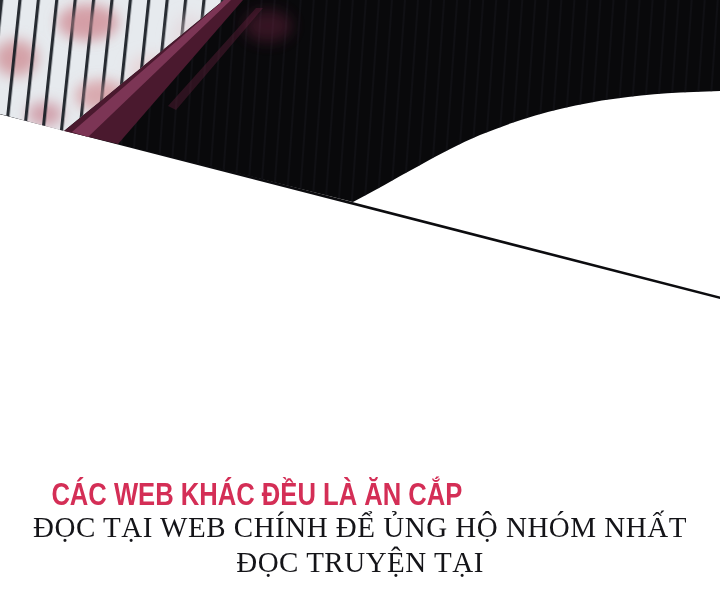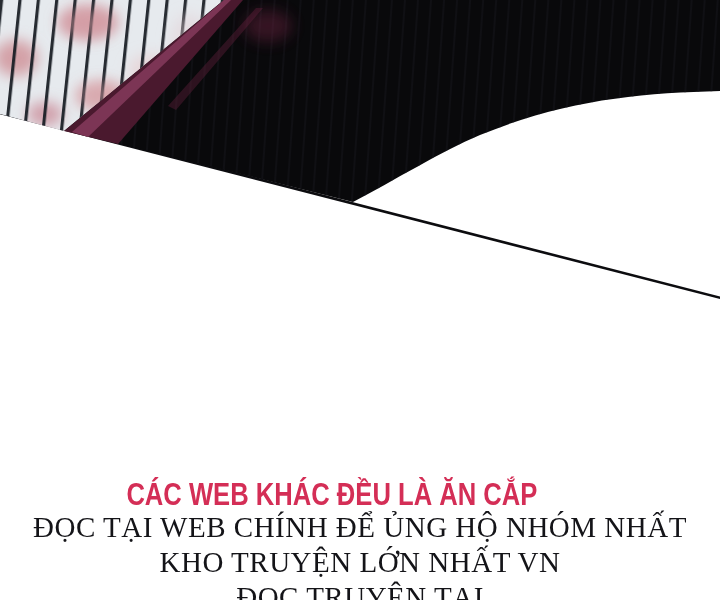--- a/index.html
+++ b/index.html
@@ -11,21 +11,20 @@
     font-family: "Liberation Sans", "DejaVu Sans", sans-serif;
   }
   .panel-art {
     position: absolute; top: 0; left: 0;
     width: 720px; height: 310px;
     display: block;
   }
   .credits {
     position: absolute; left: 0; top: 479px;
     width: 664px;
-    text-align: center;
   }
   .warning-line {
     display: inline-block;
     font-family: "Liberation Sans", "DejaVu Sans", sans-serif;
     font-weight: bold;
     font-size: 32px;
     line-height: 30px;
     letter-spacing: 0px;
     transform: scaleX(0.80);
     transform-origin: 50% 50%;
@@ -95,15 +94,14 @@
   <polygon points="256,8 263,8 176,110 168,106" fill="#5a2038" opacity="0.45"></polygon>
   <ellipse cx="268" cy="26" rx="24" ry="16" fill="#6b2240" opacity="0.45" filter="url(#soft)"></ellipse>
 </svg>
 
 <div class="credits">
   <span class="warning-line" style="color: rgb(212, 46, 86);">CÁC WEB KHÁC ĐỀU LÀ ĂN CẮP</span>
 </div>
 
 <div class="serif-lines" style="color: rgb(20, 20, 24);">
   <div>ĐỌC TẠI WEB CHÍNH ĐỂ ỦNG HỘ NHÓM NHẤT</div>
-  <div>KHO TRUYỆN LỚN NHẤT VN</div>
   <div>ĐỌC TRUYỆN TẠI</div>
 </div>
 
 </body></html>

